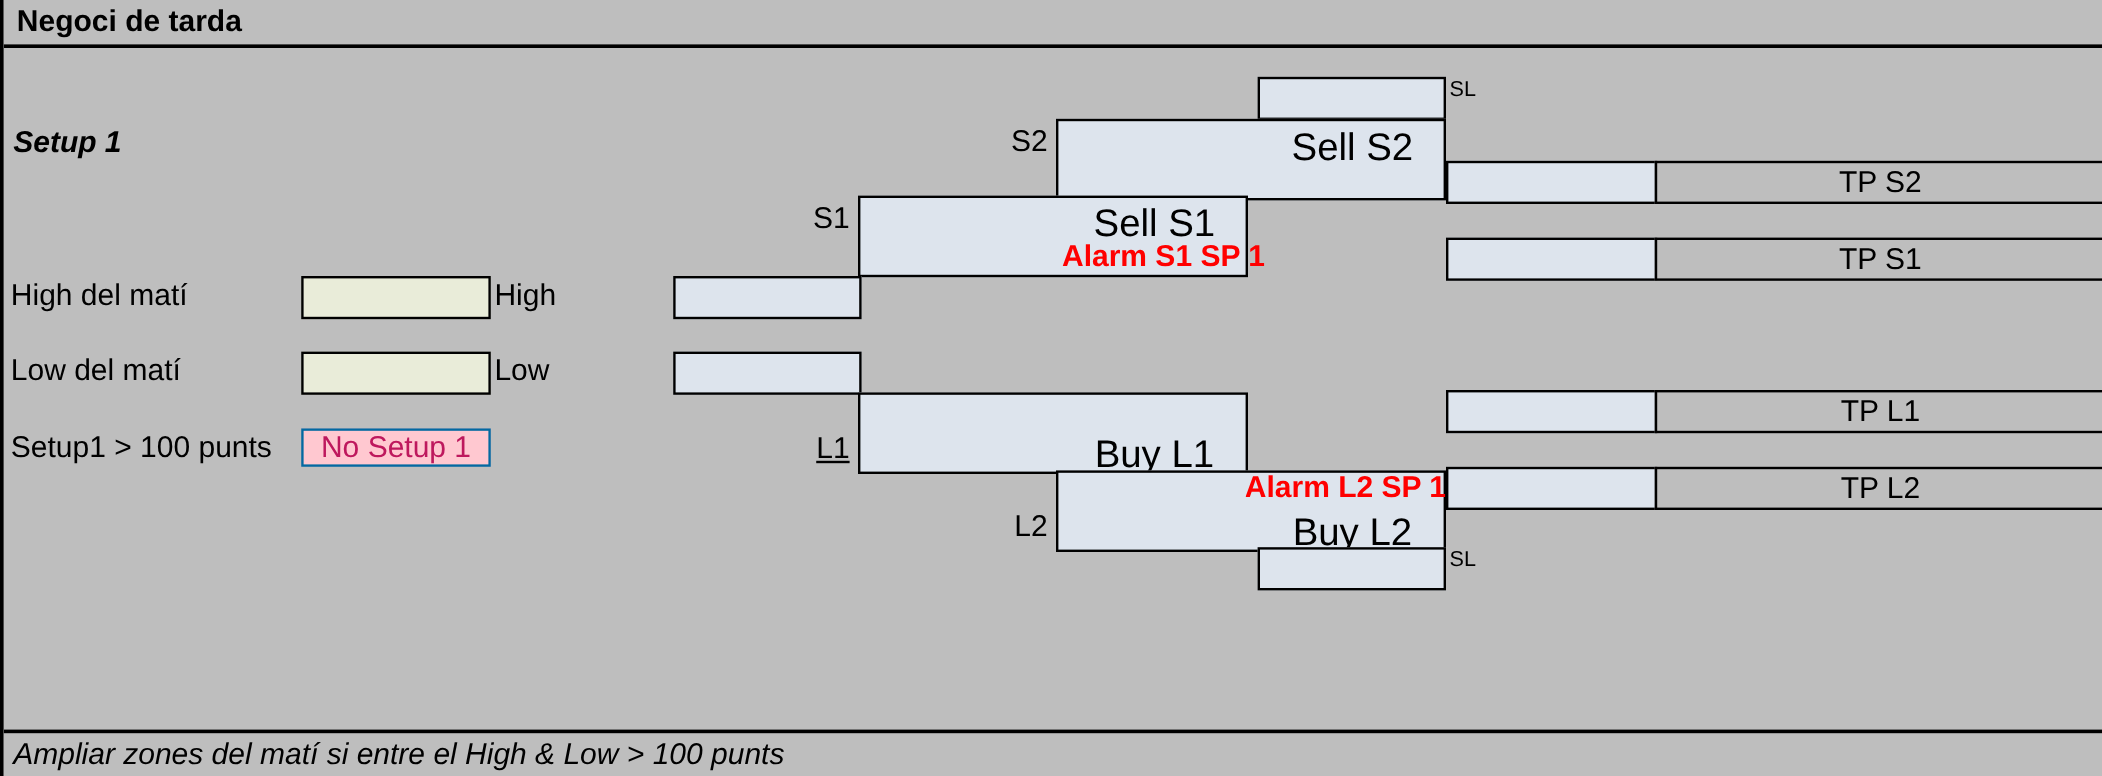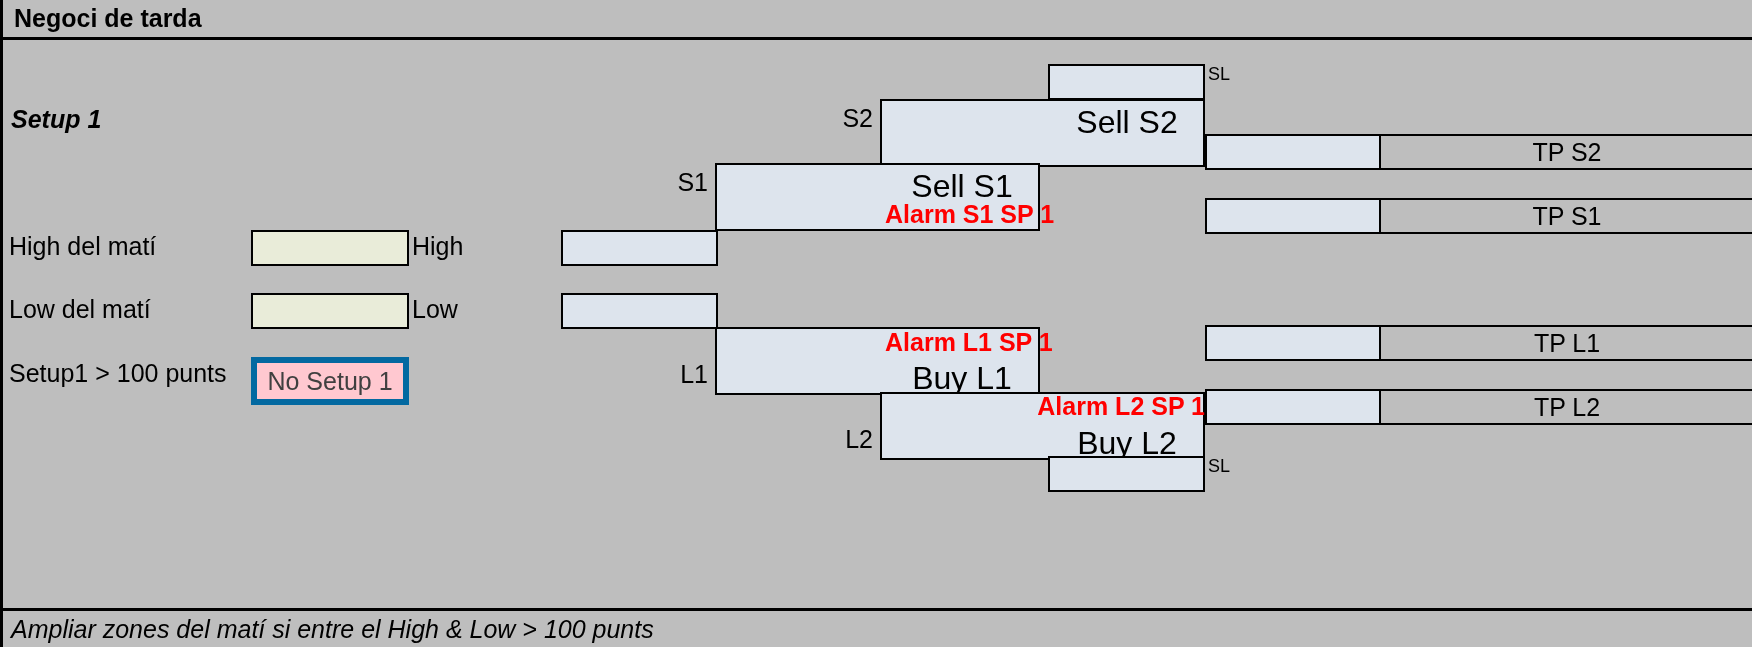--- a/index.html
+++ b/index.html
@@ -68,27 +68,27 @@
   }
   .input-cell {
     position: absolute;
     background: #e9ecd9;
     border: 2px solid #000;
     height: 36px;
   }
   .badge-cell {
     position: absolute;
     background: #ffc8d0;
-    border: 6px solid #0369a1;
-    height: 48px;
+    border: 2px solid #0369a1;
+    height: 32px;
     display: flex;
     align-items: center;
     justify-content: center;
     font-size: 25px;
-    color: #404040;
+    color: #be185d;
     white-space: nowrap;
   }
   .side-label {
     position: absolute;
     font-size: 25px;
     color: #000;
     white-space: nowrap;
   }
 
   
@@ -189,23 +189,22 @@
   <div class="zone" style="left:712px; top:163px; width:325px; height:68px;"></div>
   <div class="action-label" style="left:881px; top:168px; width:156px;">Sell S1</div>
   <div class="alarm-label" style="left:882px; top:200px;">Alarm S1 SP 1</div>
   <div class="zone" style="left:1202px; top:198px; width:176px; height:36px;"></div>
   <div class="tp-box" style="left:1376px; top:198px; width:376px; height:36px;">TP S1</div>
 
   <div class="zone" style="left:558px; top:230px; width:157px; height:36px;"></div>
 
   <div class="zone" style="left:558px; top:293px; width:157px; height:36px;"></div>
 
-  <div class="lvl-label" style="left:625px; top:360px; width:80px;">L1</div>
+  <div class="lvl-label" style="left:625px; top:360px; width:80px;text-decoration:underline;">L1</div>
   <div class="zone" style="left:712px; top:327px; width:325px; height:68px;"></div>
-  <div class="alarm-label" style="left:882px; top:328px;">Alarm L1 SP 1</div>
   <div class="action-label" style="left:881px; top:360px; width:156px;">Buy L1</div>
   <div class="zone" style="left:1202px; top:325px; width:176px; height:36px;"></div>
   <div class="tp-box" style="left:1376px; top:325px; width:376px; height:36px;">TP L1</div>
 
   <div class="lvl-label" style="left:790px; top:425px; width:80px;">L2</div>
   <div class="zone" style="left:877px; top:392px; width:325px; height:68px;"></div>
   <div class="alarm-clip" style="left:1035px; top:392px; width:167px;">
     <span>Alarm L2 SP 1</span>
   </div>
   <div class="action-label" style="left:1046px; top:425px; width:156px;">Buy L2</div>

